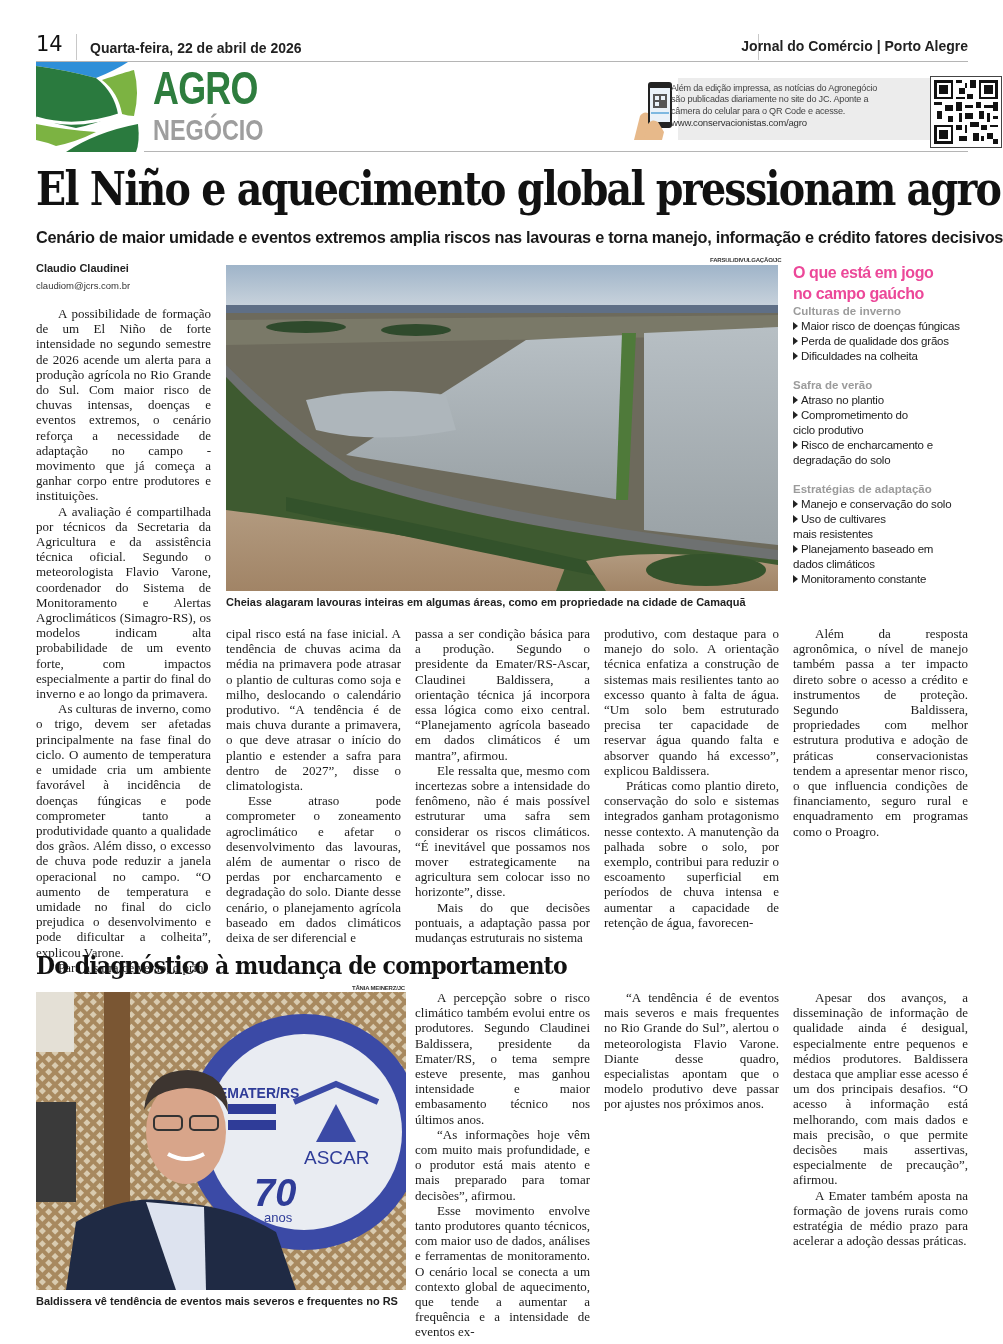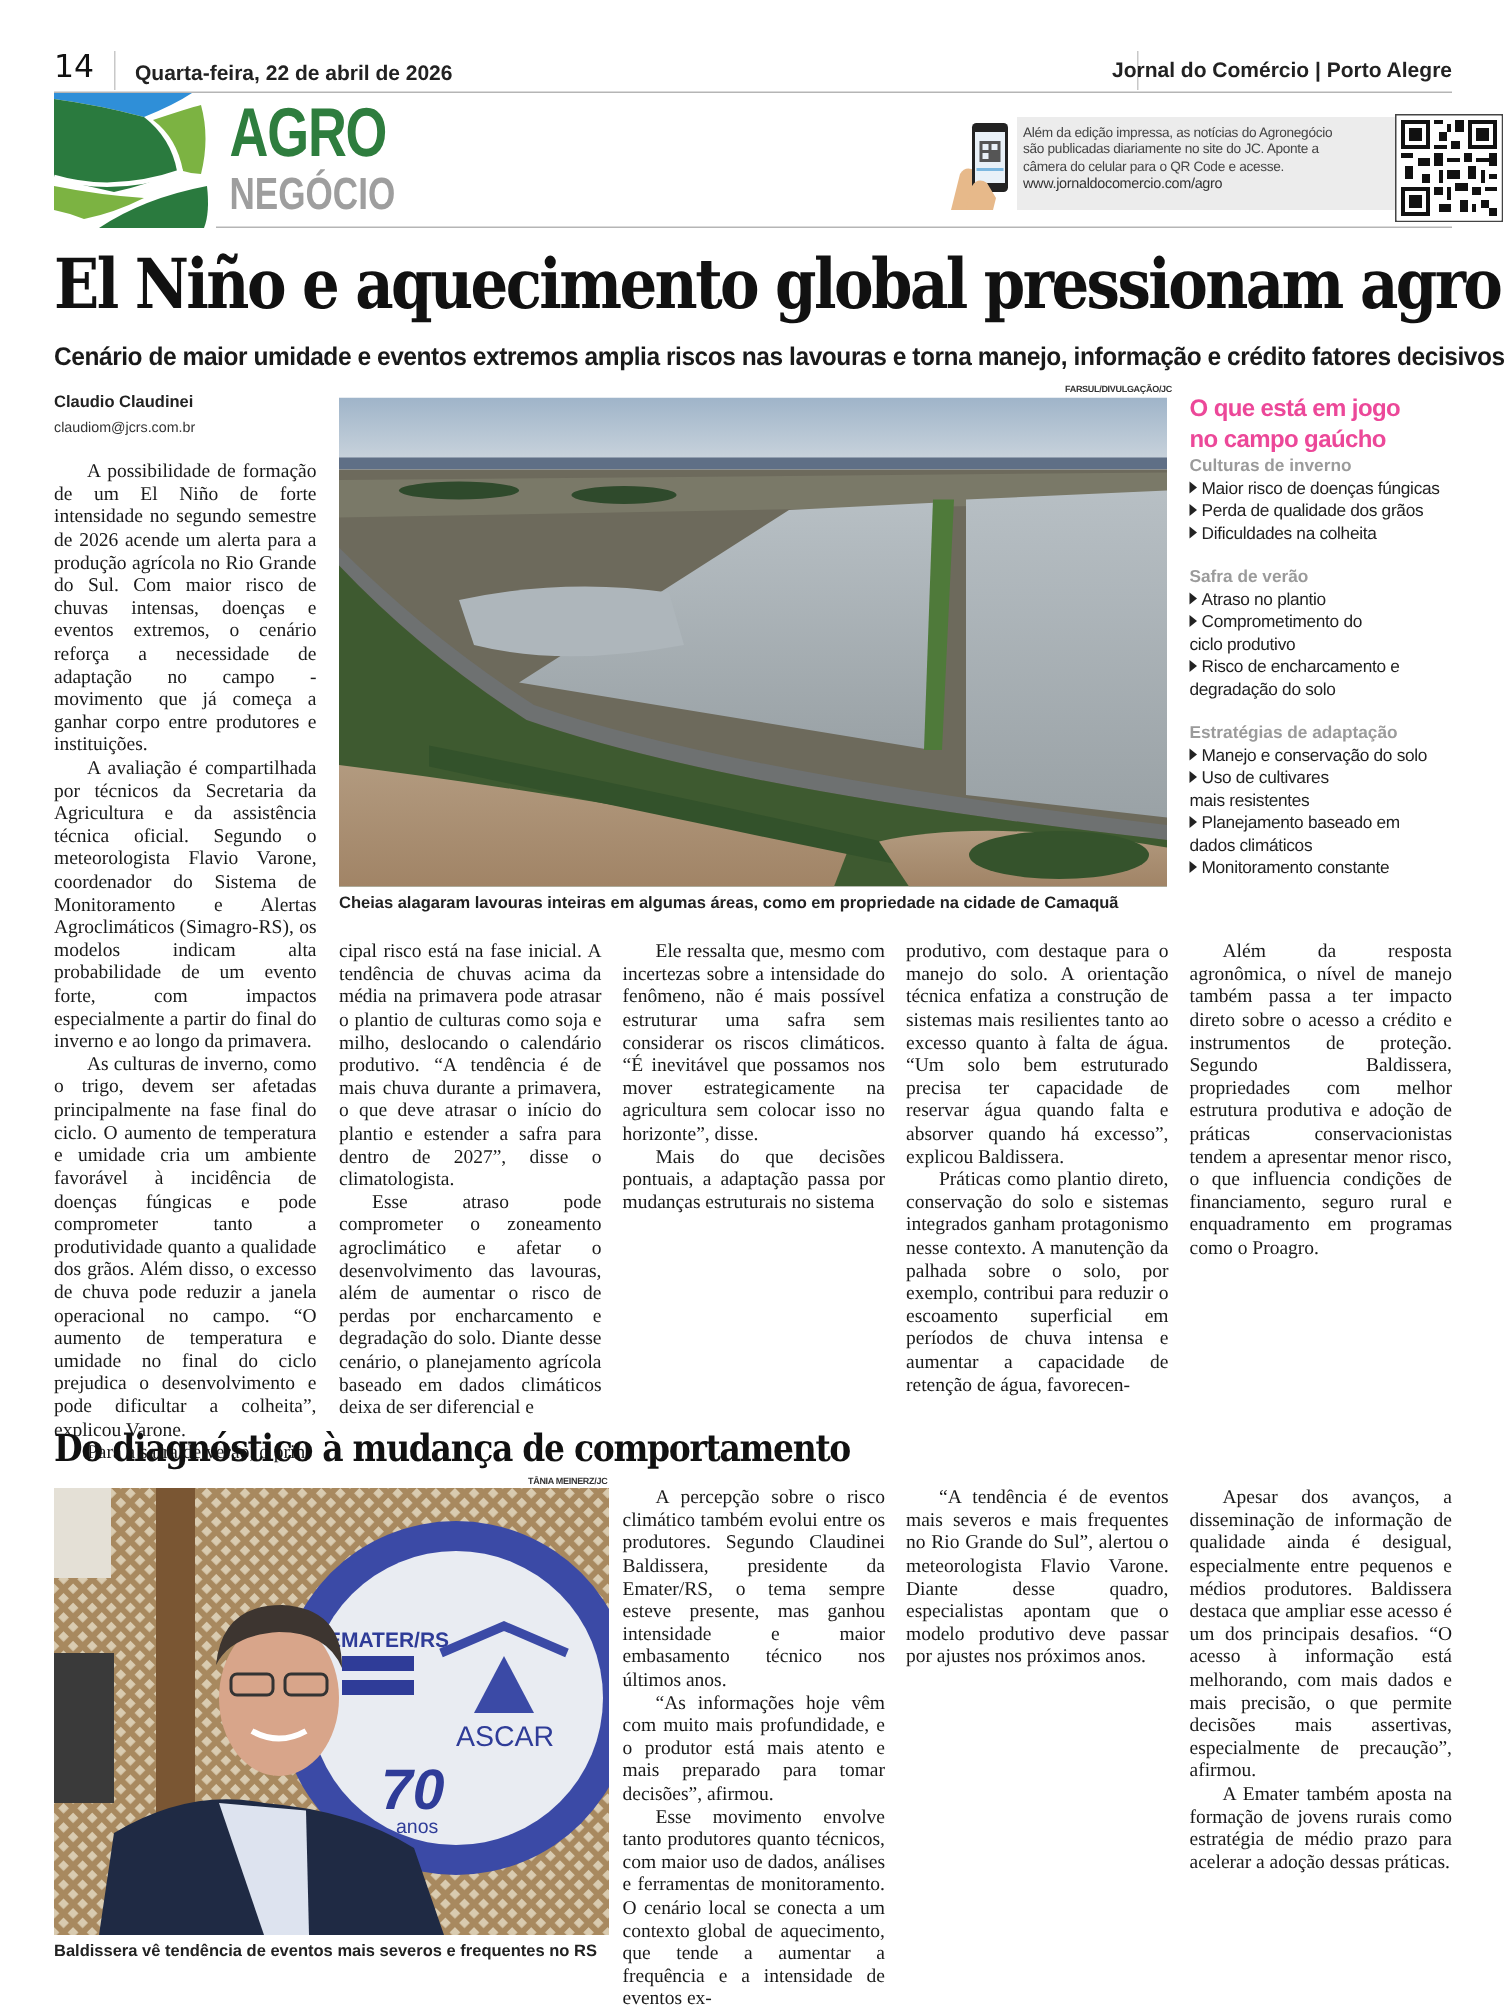--- a/index.html
+++ b/index.html
@@ -15,21 +15,21 @@
 
   
   .brand { position: absolute; left: 36px; top: 62px; width: 932px; height: 90px; border-bottom: 1px solid #b5b5b5; }
   .logo-art { position: absolute; left: 0; top: 0; width: 108px; height: 90px; }
   .logo-agro { position: absolute; left: 117px; top: 2px; font-family: "Liberation Sans", sans-serif; font-weight: bold; font-size: 46px; color: #2e7d3e; letter-spacing: -1px; transform: scaleX(0.78); transform-origin: left top; line-height: 48px; }
   .logo-neg { position: absolute; left: 117px; top: 52px; font-family: "Liberation Sans", sans-serif; font-weight: bold; font-size: 30px; color: #9e9e9e; transform: scaleX(0.78); transform-origin: left top; line-height: 32px; letter-spacing: 0px; }
 
   .promo { position: absolute; left: 598px; top: 12px; width: 334px; height: 68px; }
   .promo-box { position: absolute; left: 44px; top: 4px; width: 252px; height: 62px; background: #ececec; }
   .phone { position: absolute; left: 0; top: 6px; width: 44px; height: 60px; }
-  .promo-text { position: absolute; left: 48px; top: 9px; width: 210px; font-family: "Liberation Sans", sans-serif; font-size: 9.1px; line-height: 11.3px; color: #444; letter-spacing: -0.2px; }
+  .promo-text { position: absolute; left: 37px; top: 9px; width: 210px; font-family: "Liberation Sans", sans-serif; font-size: 9.1px; line-height: 11.3px; color: #444; letter-spacing: -0.2px; }
   .promo-url { font-size: 9.6px; color: #333; }
   .qr { position: absolute; left: 296px; top: 2px; width: 72px; height: 72px; border: 1px solid #444; background: #fff; }
 
   
   .headline { position: absolute; left: 36px; top: 162px; width: 932px; font-family: "DejaVu Serif", serif; font-weight: bold; font-size: 46px; line-height: 54px; color: #111; letter-spacing: -2px; transform: scaleX(0.86); transform-origin: left top; white-space: nowrap; }
   .subhead { position: absolute; left: 36px; top: 226px; width: 940px; font-family: "Liberation Sans", sans-serif; font-size: 17px; line-height: 24px; color: #1a1a1a; white-space: nowrap; letter-spacing: -0.3px; transform: scaleX(0.96); transform-origin: left top; }
 
   
   .byline-name { position: absolute; left: 36px; top: 262px; font-family: "Liberation Sans", sans-serif; font-weight: bold; font-size: 11px; color: #222; }
   .byline-email { position: absolute; left: 36px; top: 280px; font-family: "Liberation Sans", sans-serif; font-size: 9.5px; color: #333; }
@@ -89,21 +89,21 @@
       <rect x="16" y="8" width="20" height="34" fill="#e9f1f8"></rect>
       <rect x="19" y="14" width="14" height="14" fill="#555"></rect>
       <rect x="21" y="16" width="4" height="4" fill="#e9f1f8"></rect>
       <rect x="27" y="16" width="4" height="4" fill="#e9f1f8"></rect>
       <rect x="21" y="22" width="4" height="4" fill="#e9f1f8"></rect>
       <rect x="17" y="32" width="18" height="2" fill="#7db8e0"></rect>
       <path d="M10 60 L14 44 Q18 38 24 42 L30 52 L28 60 Z" fill="#e7b98a"></path>
     </svg>
     <div class="promo-text">
       <span>Além da edição impressa, as notícias do Agronegócio são publicadas diariamente no site do JC. Aponte a câmera do celular para o QR Code e acesse.</span><br>
-      <span class="promo-url">www.jornaldocomercio.com/agro</span>
+      <span class="promo-url">www.conservacionistas.com/agro</span>
     </div>
     <svg class="qr" viewBox="0 0 25 25" shape-rendering="crispEdges">
       <rect width="25" height="25" fill="#fff"></rect>
       <g fill="#111">
         <rect x="1" y="1" width="7" height="7"></rect>
           <rect x="2" y="2" width="5" height="5" fill="#fff"></rect>
           <rect x="3" y="3" width="3" height="3"></rect>
         <rect x="17" y="1" width="7" height="7"></rect>
           <rect x="18" y="2" width="5" height="5" fill="#fff"></rect>
           <rect x="19" y="3" width="3" height="3"></rect>
@@ -217,20 +217,21 @@
     <div class="side-item" style="width:150px"><span class="tri"></span><span>Planejamento baseado em dados climáticos</span></div>
     <div class="side-item"><span class="tri"></span><span>Monitoramento constante</span></div>
   </div>
 </aside>
 
 <div class="col" style="left:226px; top:626px; width:175px;">
   <p class="cont">cipal risco está na fase inicial. A tendência de chuvas acima da média na primavera pode atrasar o plantio de culturas como soja e milho, deslocando o calendário produtivo. “A tendência é de mais chuva durante a primavera, o que deve atrasar o início do plantio e estender a safra para dentro de 2027”, disse o climatologista.</p>
   <p>Esse atraso pode comprometer o zoneamento agroclimático e afetar o desenvolvimento das lavouras, além de aumentar o risco de perdas por encharcamento e degradação do solo. Diante desse cenário, o planejamento agrícola baseado em dados climáticos deixa de ser diferencial e</p>
 </div>
 <div class="col" style="left:415px; top:626px; width:175px;">
+  <p class="cont">passa a ser condição básica para a produção. Segundo o presidente da Emater/RS-Ascar, Claudinei Baldissera, a orientação técnica já incorpora essa lógica como eixo central. “Planejamento agrícola baseado em dados climáticos é um mantra”, afirmou.</p>
   <p>Ele ressalta que, mesmo com incertezas sobre a intensidade do fenômeno, não é mais possível estruturar uma safra sem considerar os riscos climáticos. “É inevitável que possamos nos mover estrategicamente na agricultura sem colocar isso no horizonte”, disse.</p>
   <p>Mais do que decisões pontuais, a adaptação passa por mudanças estruturais no sistema</p>
 </div>
 <div class="col" style="left:604px; top:626px; width:175px;">
   <p class="cont">produtivo, com destaque para o manejo do solo. A orientação técnica enfatiza a construção de sistemas mais resilientes tanto ao excesso quanto à falta de água. “Um solo bem estruturado precisa ter capacidade de reservar água quando falta e absorver quando há excesso”, explicou Baldissera.</p>
   <p>Práticas como plantio direto, conservação do solo e sistemas integrados ganham protagonismo nesse contexto. A manutenção da palhada sobre o solo, por exemplo, contribui para reduzir o escoamento superficial em períodos de chuva intensa e aumentar a capacidade de retenção de água, favorecen-</p>
 </div>
 <div class="col" style="left:793px; top:626px; width:175px;">
   <p>Além da resposta agronômica, o nível de manejo também passa a ter impacto direto sobre o acesso a crédito e instrumentos de proteção. Segundo Baldissera, propriedades com melhor estrutura produtiva e adoção de práticas conservacionistas tendem a apresentar menor risco, o que influencia condições de financiamento, seguro rural e enquadramento em programas como o Proagro.</p>
 </div>

